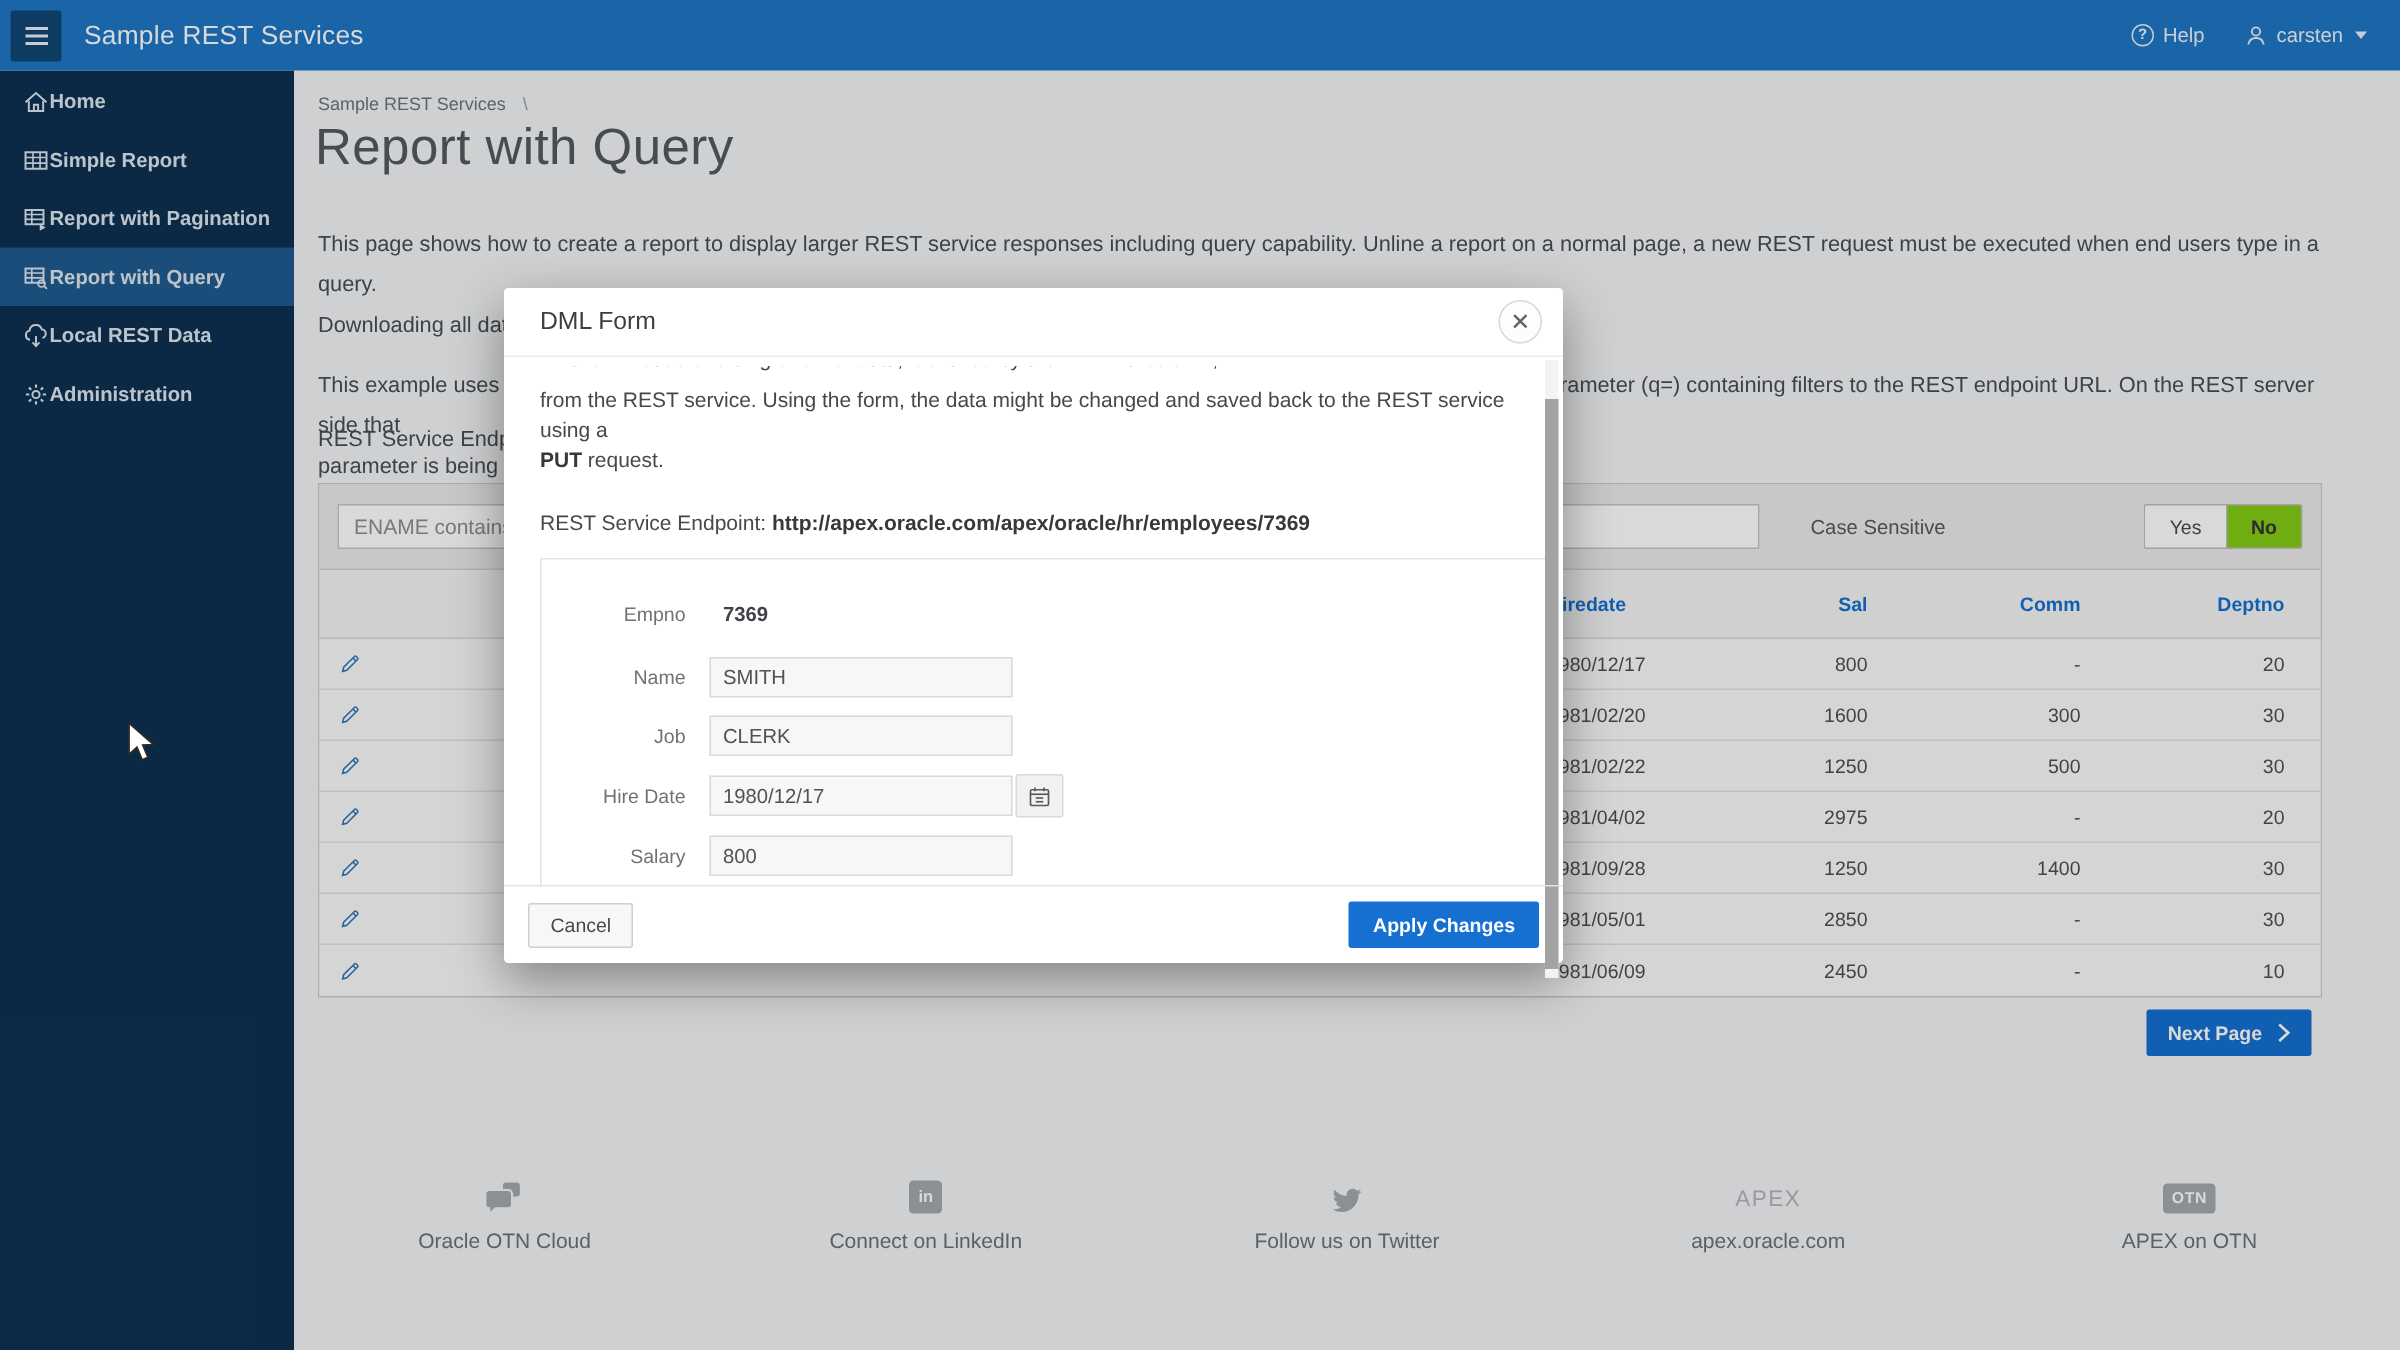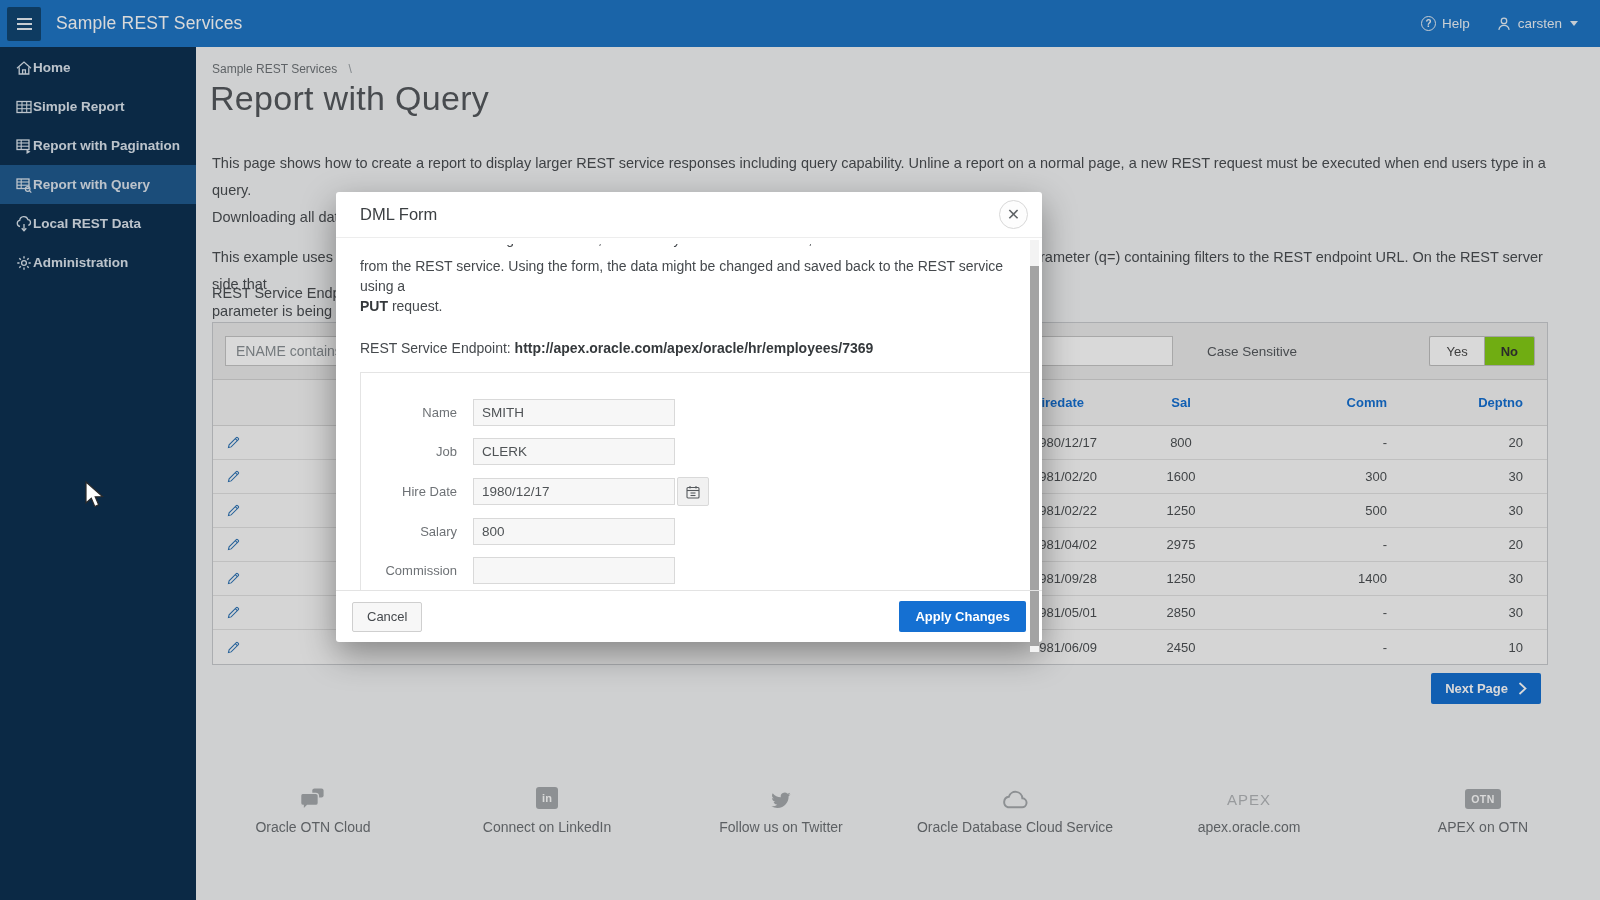--- a/index.html
+++ b/index.html
@@ -43,21 +43,21 @@
   .yn-btn.first { border-radius:2px 0 0 2px; border-right:none; }
   .yn-btn.selected { background:#84cc16; font-weight:700; color:#333; border-radius:0 2px 2px 0; }
   .tbl { width:100%; }
   .tbl-row { display:flex; align-items:center; }
   .tbl-head { height:46px; background:#f5f5f5; border-bottom:1px solid #d9d9d9; font-size:13px; font-weight:700; color:#1570d2; }
   .tbl-body-row { height:34px; background:#fbfbfb; border-bottom:1px solid #e2e2e2; font-size:13px; color:#4d5154; }
   .tbl-body-row:last-child { border-bottom:none; }
   .col-edit { width:60px; padding-left:13px; display:flex; align-items:center; }
   .col-spacer { flex:1; }
   .col-hire { width:85px; text-align:left; }
-  .col-sal { width:140px; text-align:center; padding-right:12px; }
+  .col-sal { width:140px; text-align:right; padding-right:12px; }
   .col-comm { width:140px; text-align:right; padding-right:10px; }
   .col-dept { width:150px; text-align:right; padding-right:24px; }
   .head-link { cursor:pointer; }
   .pencil { cursor:pointer; display:inline-flex; }
 
   .next-page-btn { position:absolute; right:59px; top:626px; height:31px; background:#1570d2; color:#fff; font-size:13px; font-weight:700; border:none; border-radius:2px; padding:0 14px; display:flex; align-items:center; gap:10px; cursor:pointer; font-family:"Liberation Sans", sans-serif;text-align:right; }
 
   
   .footer { position:absolute; left:0; right:0; top:728px; display:flex; }
   .f-item { flex:1; display:flex; flex-direction:column; align-items:center; cursor:pointer; }
@@ -352,28 +352,20 @@
       <div class="f-item">
         <div class="f-icon">
           <svg width="24" height="21" viewBox="0 0 24 24">
             <path d="M23 4.9c-.8.4-1.7.6-2.6.8a4.5 4.5 0 0 0 2-2.5c-.9.5-1.9.9-2.9 1.1a4.5 4.5 0 0 0-7.7 4.1A12.8 12.8 0 0 1 2.5 3.7a4.5 4.5 0 0 0 1.4 6 4.4 4.4 0 0 1-2-.6v.1a4.5 4.5 0 0 0 3.6 4.4 4.5 4.5 0 0 1-2 .1 4.5 4.5 0 0 0 4.2 3.1A9 9 0 0 1 1 18.6a12.7 12.7 0 0 0 6.9 2c8.3 0 12.8-6.9 12.8-12.8v-.6A9.2 9.2 0 0 0 23 4.9z" fill="#a6aaad"></path>
           </svg>
         </div>
         <div class="f-label">Follow us on Twitter</div>
       </div>
       <div class="f-item">
         <div class="f-icon">
-          <svg width="30" height="24" viewBox="0 0 20 16">
-            <path d="M5.3 13.5 h9.2 a3 3 0 0 0 .4-6 a4.6 4.6 0 0 0-9-1 a3.6 3.6 0 0 0-.6 7z" fill="none" stroke="#a6aaad" stroke-width="1.3"></path>
-          </svg>
-        </div>
-        <div class="f-label">Oracle Database Cloud Service</div>
-      </div>
-      <div class="f-item">
-        <div class="f-icon">
           <span class="apex-word">APEX</span>
         </div>
         <div class="f-label">apex.oracle.com</div>
       </div>
       <div class="f-item">
         <div class="f-icon">
           <span class="otn-badge">OTN</span>
         </div>
         <div class="f-label">APEX on OTN</div>
       </div>
@@ -397,20 +389,24 @@
       <div class="modal-p">
         <span>from the REST service. Using the form, the data might be changed and saved back to the REST service using a</span><br>
         <b>PUT</b><span> request.</span>
       </div>
       <div class="modal-endpoint">
         <span>REST Service Endpoint:</span>
         <b>http://apex.oracle.com/apex/oracle/hr/employees/7369</b>
       </div>
 
       <div class="form-box">
+        <div class="form-row row-empno">
+          <span class="flabel">Empno</span>
+          <span class="fstatic">7369</span>
+        </div>
         <div class="form-row">
           <span class="flabel">Name</span>
           <input class="finput" type="text" value="SMITH" style="">
         </div>
         <div class="form-row">
           <span class="flabel">Job</span>
           <input class="finput" type="text" value="CLERK" style="">
         </div>
         <div class="form-row">
           <span class="flabel">Hire Date</span>

